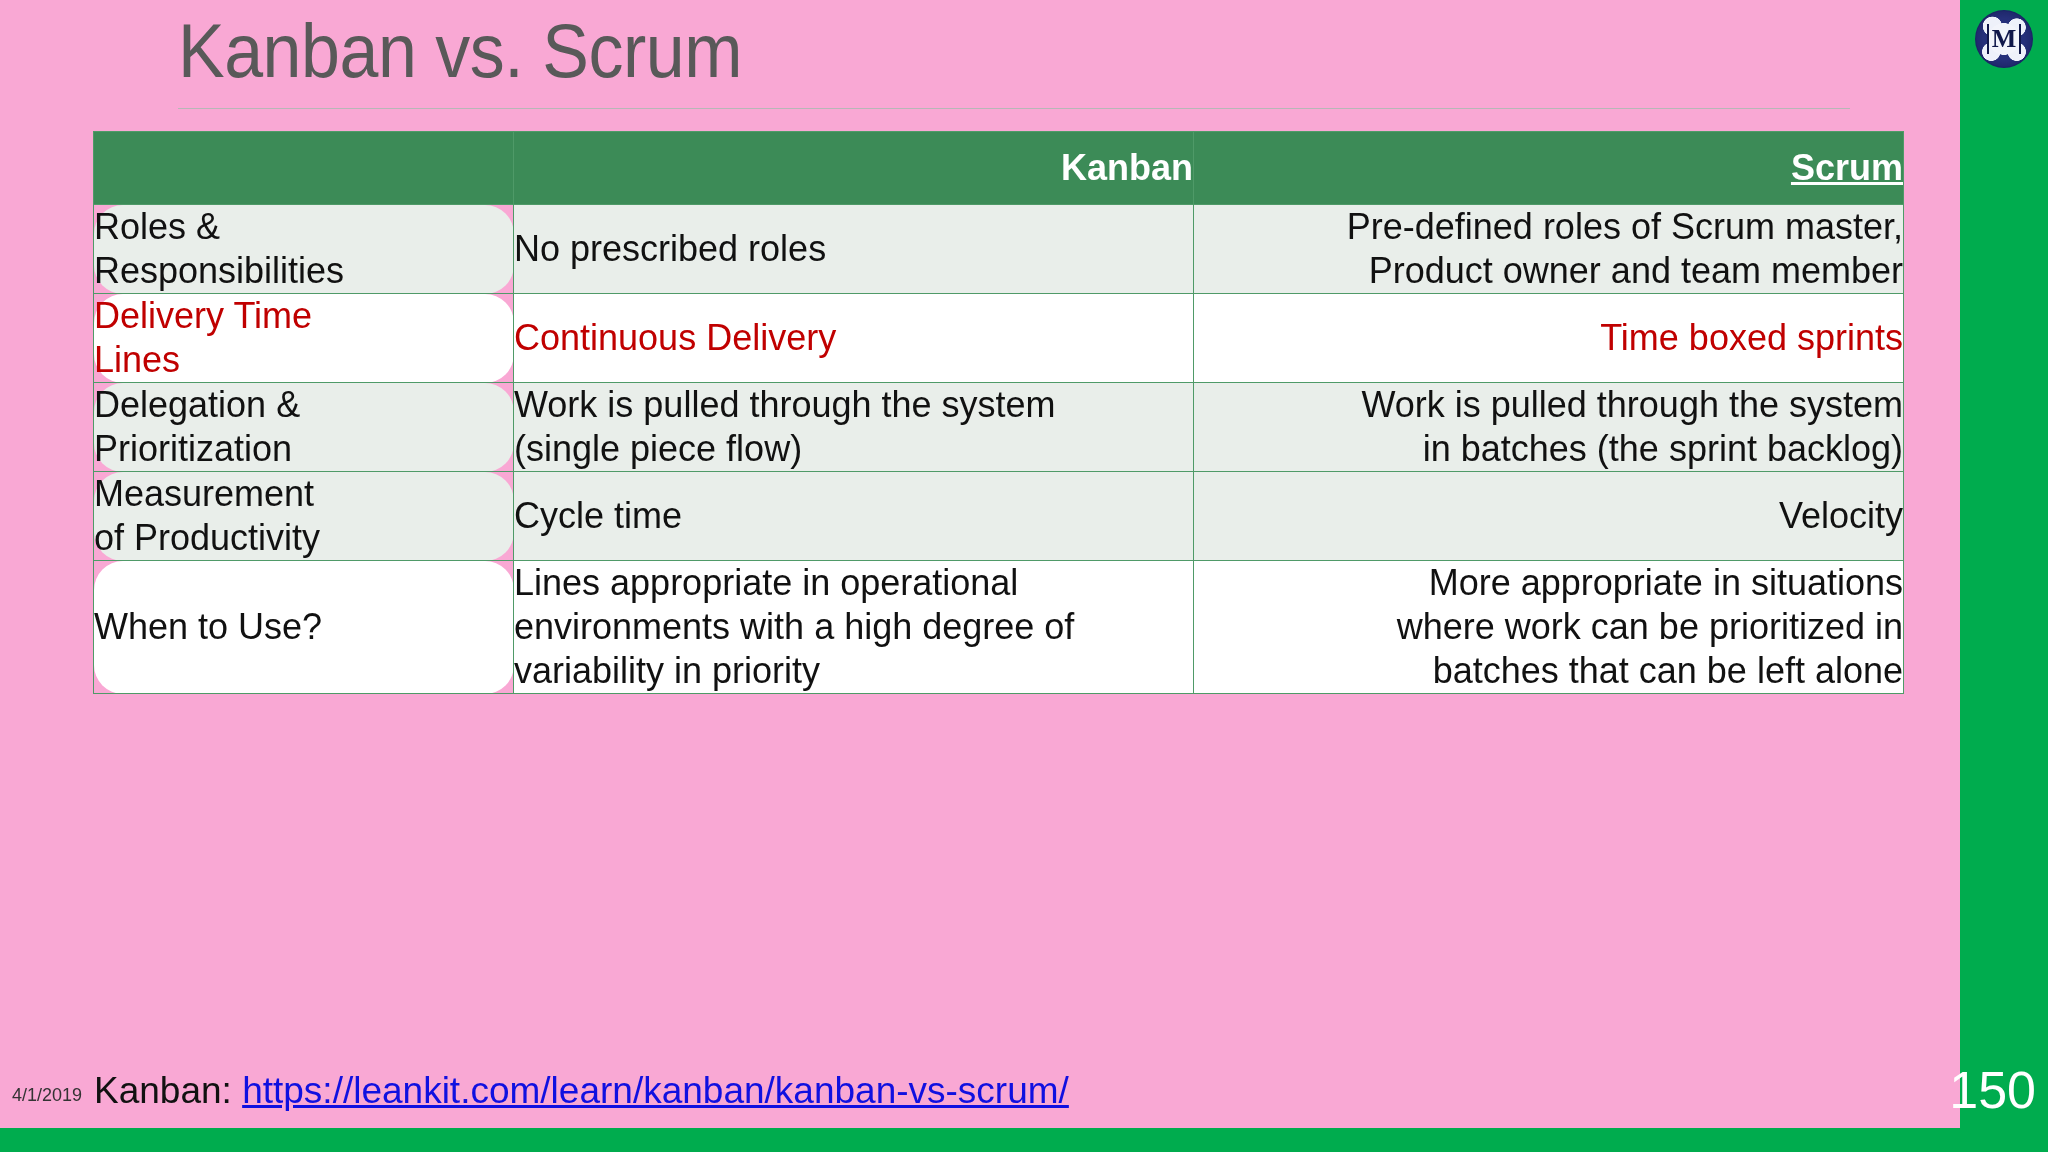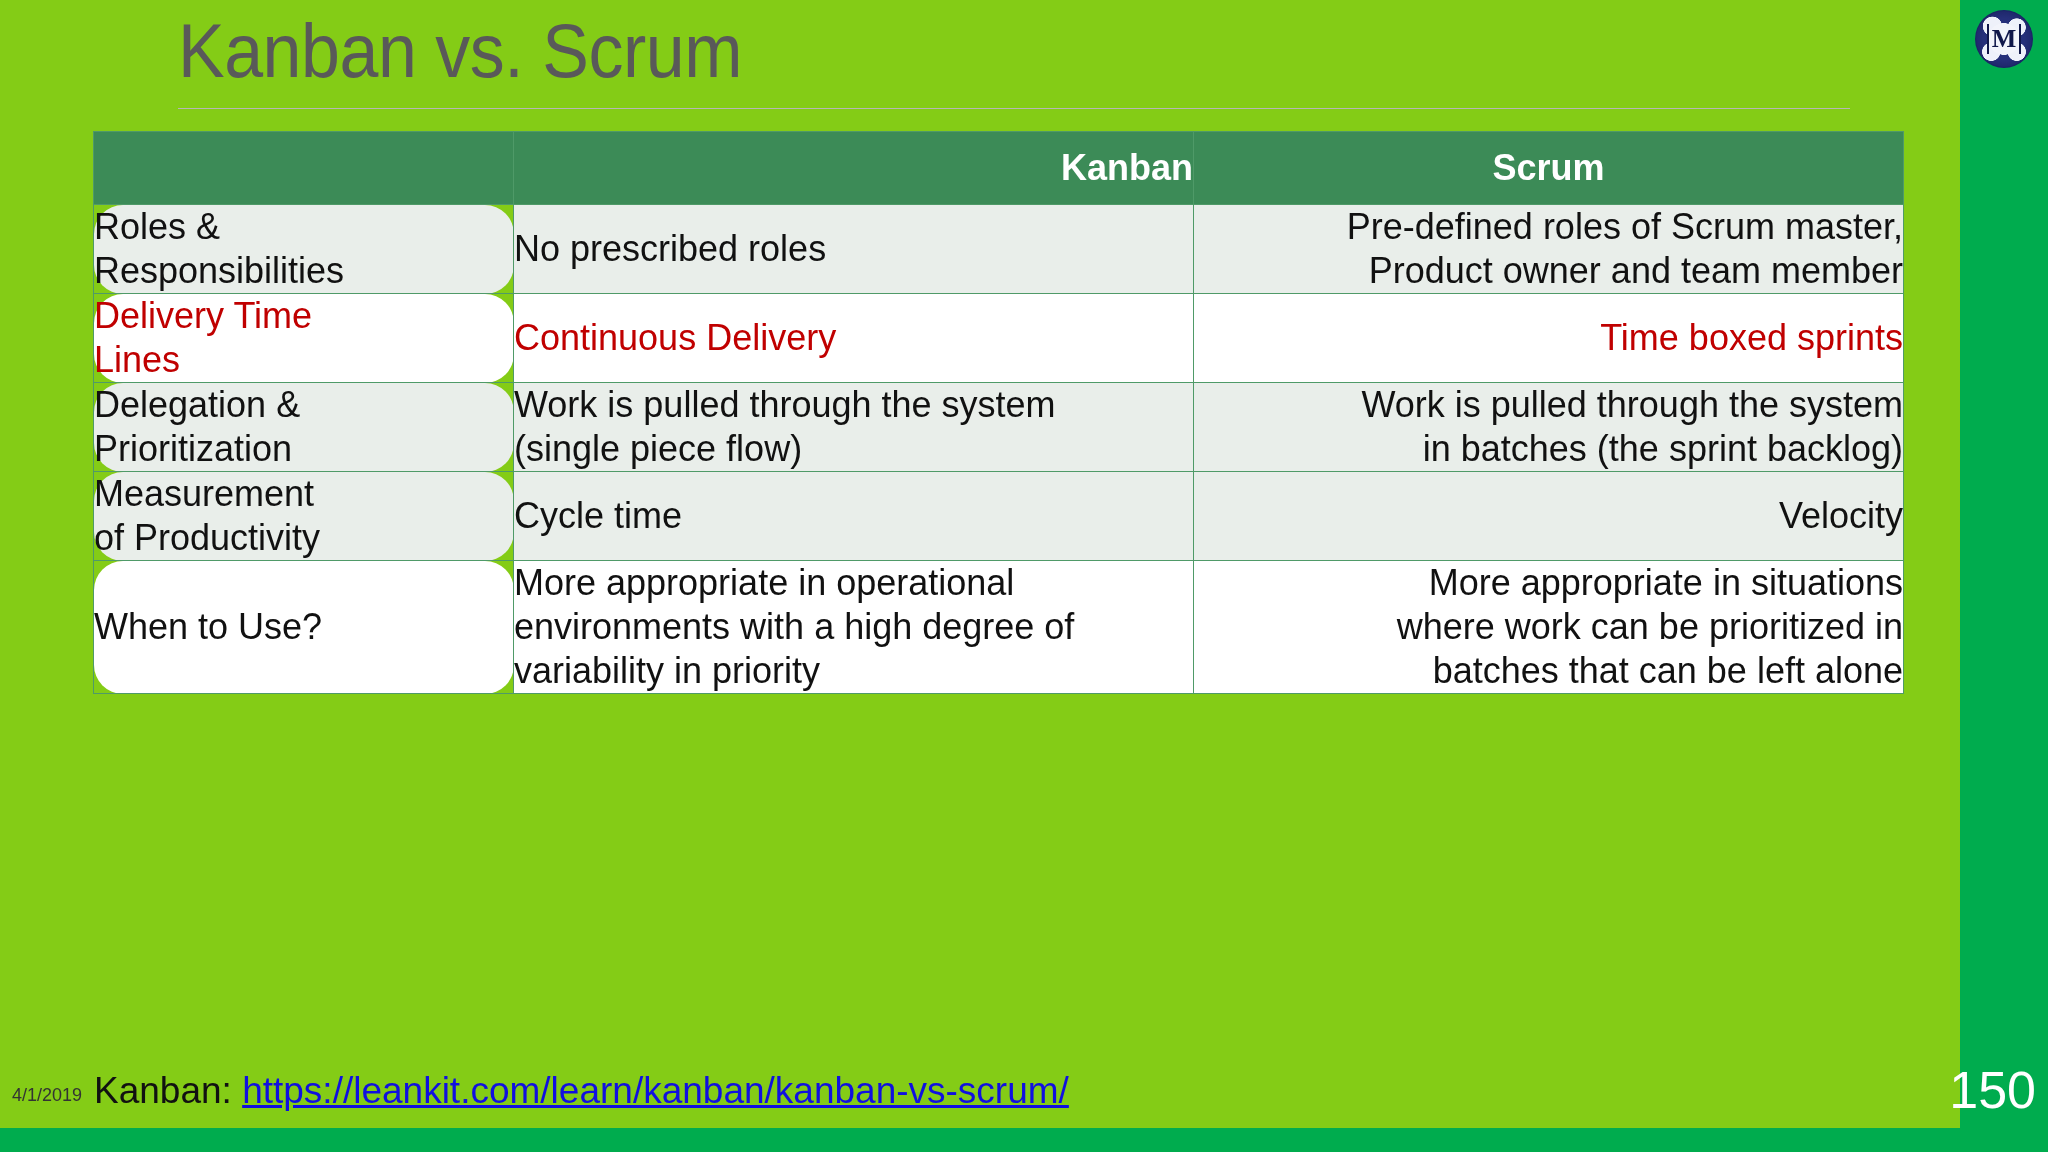--- a/index.html
+++ b/index.html
@@ -12,21 +12,21 @@
     height: 1152px;
     position: relative;
     overflow: hidden;
     font-family: "Liberation Sans", sans-serif;
   }
 
   
   #slide {
     position: absolute;
     inset: 0;
-    background: #84cc16;
+    background: #f9a8d4;
   }
 
   
   #title-block {
     position: absolute;
     left: 178px;
     top: 8px;
     width: 1680px;
     height: 105px;
   }
@@ -76,23 +76,24 @@
     border-color: #3C8B57;
   }
   th.h-label { border-right: none; }
   th.h-kanban {
     text-align: right;
     padding-right: 16px;
     border-left: none;
     border-right: none;
   }
   th.h-scrum {
-    text-align: center;
+    text-align: right;
     padding-left: 14px;
     border-left: none;
+    text-decoration: underline;
   }
 
   tbody tr.shade td { background: #E9EEEA; }
   tbody tr.plain td { background: #FFFFFF; }
 
   td.cell {
     font-size: 36px;
     line-height: 44px;
     color: #111111;
     padding: 10px 0;
@@ -275,21 +276,21 @@
         <td class="cell col-scrum">
           <span class="cell-text">Velocity</span>
         </td>
       </tr>
 
       <tr class="plain">
         <td class="cell col-label">
           <span class="cell-text">When to Use?</span>
         </td>
         <td class="cell col-kanban">
-          <span class="cell-text">More appropriate in operational</span>
+          <span class="cell-text">Lines appropriate in operational</span>
           <span class="cell-text">environments with a high degree of</span>
           <span class="cell-text">variability in priority</span>
         </td>
         <td class="cell col-scrum">
           <span class="cell-text">More appropriate in situations</span>
           <span class="cell-text">where work can be prioritized in</span>
           <span class="cell-text">batches that can be left alone</span>
         </td>
       </tr>
 

